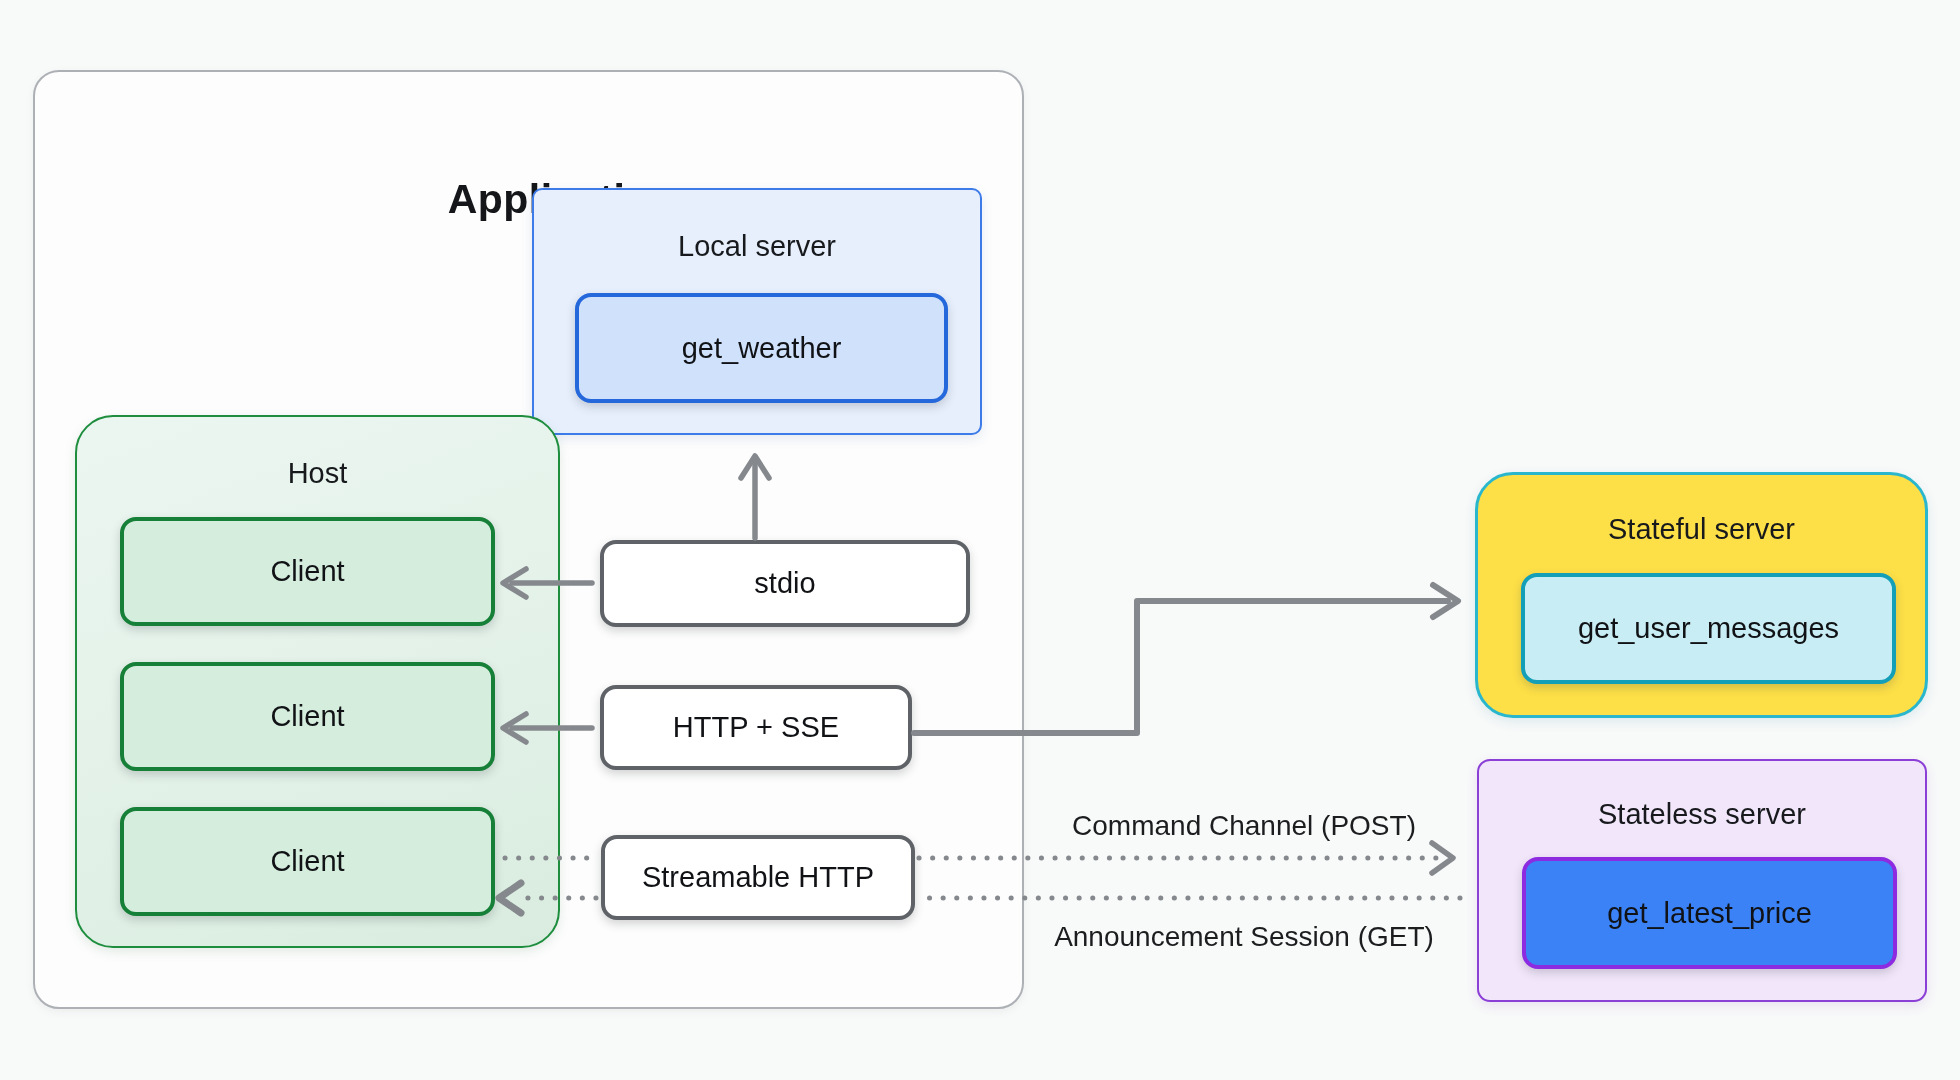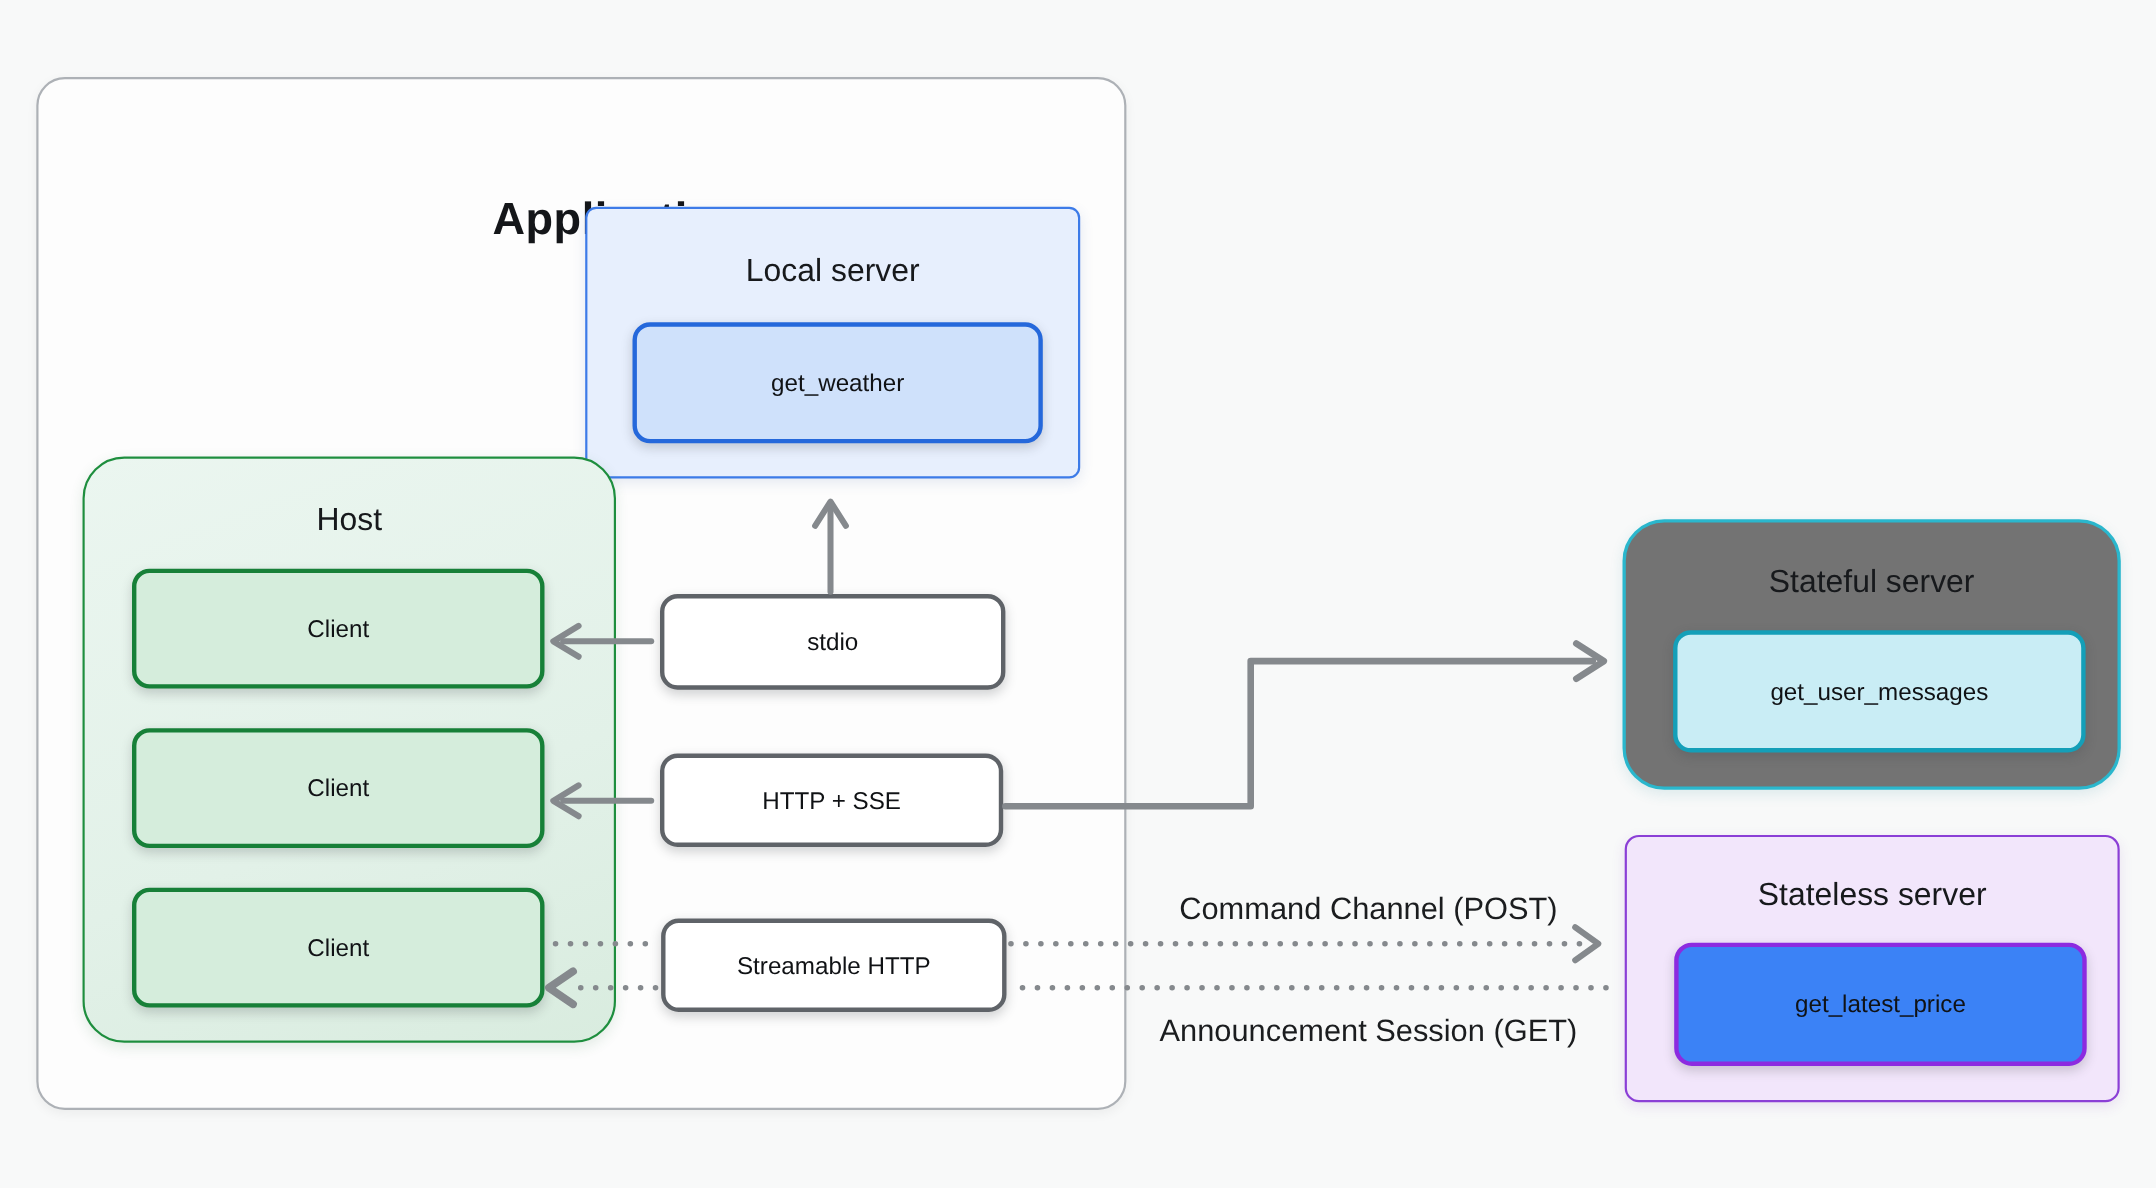--- a/index.html
+++ b/index.html
@@ -18,21 +18,21 @@
   .app-title{
     position:absolute;left:327px;top:104px;width:400px;text-align:center;
     font-size:41px;font-weight:700;letter-spacing:0.5px;color:#141619;
   }
   .group-title{
     position:absolute;left:0;right:0;text-align:center;
     font-size:29px;font-weight:500;color:#17191c;
   }
   .tool-box{
     position:absolute;display:flex;align-items:center;justify-content:center;
-    font-size:22px;font-weight:500;color:#101215;
+    font-size:29px;font-weight:500;color:#101215;
     border-radius:16px;
     box-shadow:0 4px 10px rgba(60,64,67,0.22);
   }
   
   .local-server{
     left:532px;top:188px;width:450px;height:247px;
     background:#e7effd;border:2px solid #3d7be8;border-radius:10px;
     box-shadow:0 4px 12px rgba(60,90,160,0.12);
   }
   .local-server .group-title{top:40px;}
@@ -44,27 +44,27 @@
     border:2px solid #1e8e3e;border-radius:38px;
     box-shadow:0 4px 12px rgba(40,110,60,0.12);
   }
   .host-box .group-title{top:40px;}
   .client{left:43px;width:367px;height:101px;background:#d5eddc;border:4px solid #178038;}
   .client-1{top:100px;} .client-2{top:245px;} .client-3{top:390px;}
   
   .transport{
     background:#ffffff;border:4px solid #5f6368;
   }
-  .stdio{left:600px;top:540px;width:314px;height:87px;}
+  .stdio{left:600px;top:540px;width:370px;height:87px;}
   .http-sse{left:600px;top:685px;width:312px;height:85px;}
   .streamable{left:601px;top:835px;width:314px;height:85px;}
   
   .stateful{
     left:1475px;top:472px;width:453px;height:246px;
-    background:#737373;border:3px solid #2ab7cd;border-radius:38px;
+    background:#fde047;border:3px solid #2ab7cd;border-radius:38px;
     box-shadow:0 4px 12px rgba(30,130,150,0.12);
   }
   .stateful .group-title{top:38px;}
   .get-user-messages{left:43px;top:98px;width:367px;height:103px;background:#c9edf5;border:4px solid #149fb8;}
   
   .stateless{
     left:1477px;top:759px;width:450px;height:243px;
     background:#f2e6fb;border:2px solid #8b3fd6;border-radius:13px;
     box-shadow:0 4px 12px rgba(120,60,180,0.12);
   }

